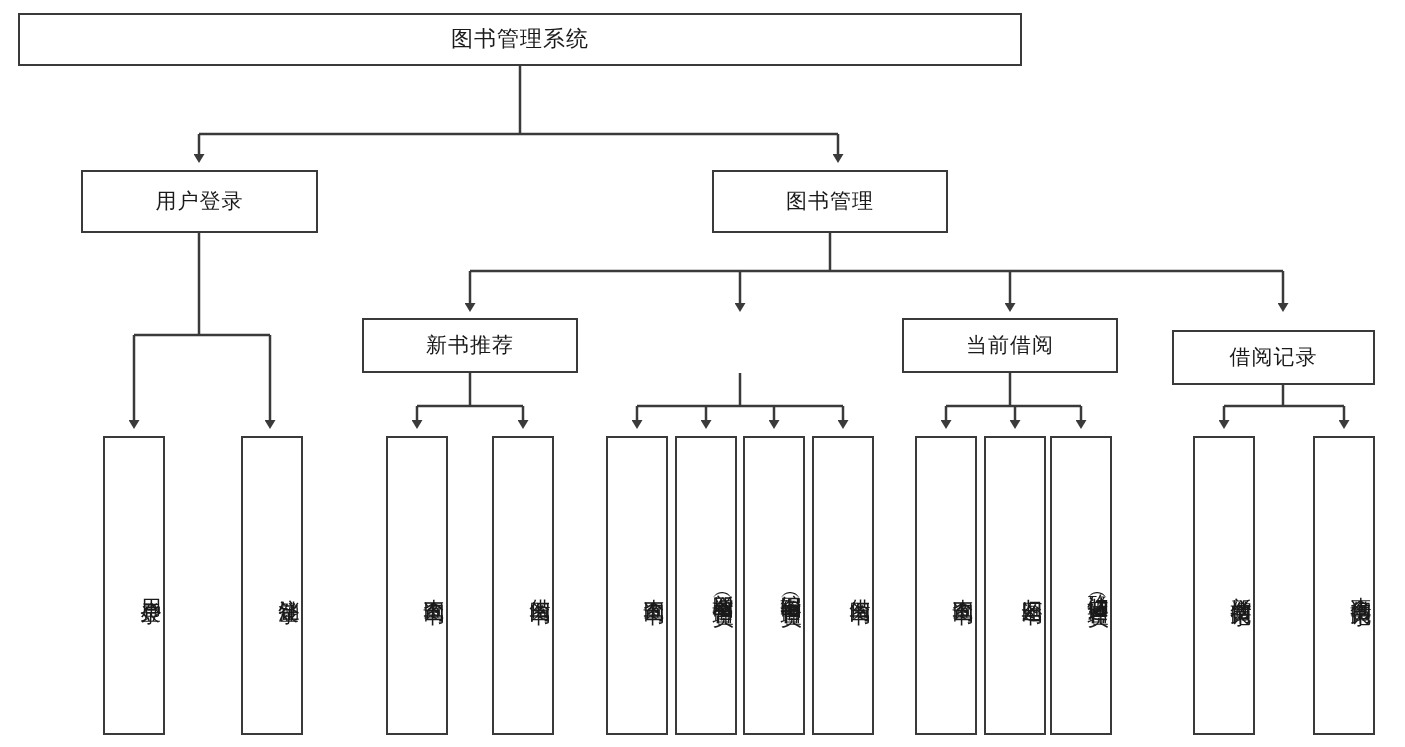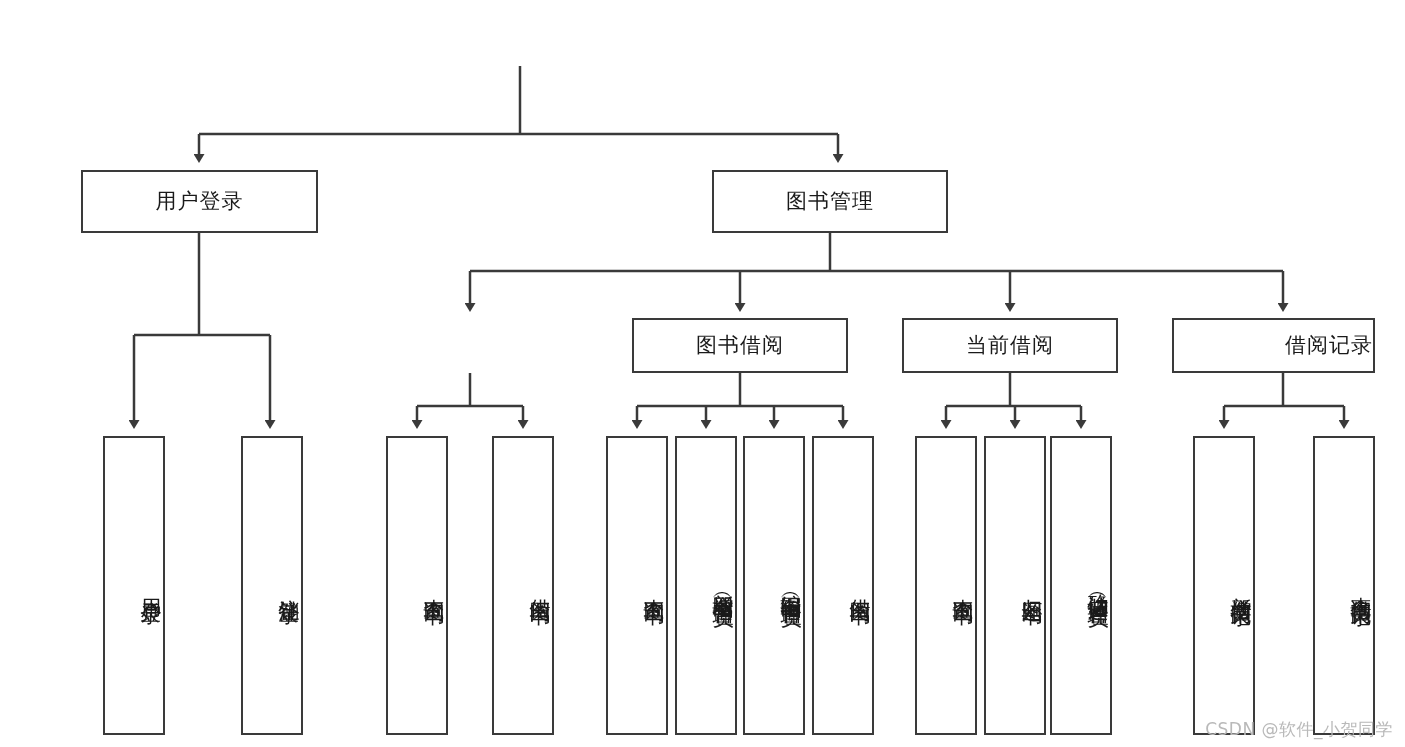--- a/index.html
+++ b/index.html
@@ -120,35 +120,38 @@
       <path d="M1015,406 L1015,422" marker-end="url(#arrow)"></path>
       <path d="M1081,406 L1081,422" marker-end="url(#arrow)"></path>
 
       <path d="M1283,373 L1283,406"></path>
       <path d="M1224,406 L1344,406"></path>
       <path d="M1224,406 L1224,422" marker-end="url(#arrow)"></path>
       <path d="M1344,406 L1344,422" marker-end="url(#arrow)"></path>
     </g>
   </svg>
 
+  <div class="node horiz root" style="left:18px; top:13px; width:1004px; height:53px;">
+    <span>图书管理系统</span>
+  </div>
 
   <div class="node horiz" style="left:81px; top:170px; width:237px; height:63px;">
     <span>用户登录</span>
   </div>
   <div class="node horiz" style="left:712px; top:170px; width:236px; height:63px;align-items:center;">
     <span>图书管理</span>
   </div>
 
-  <div class="node horiz" style="left:632px; top:318px; width:216px; height:55px;">
-    <span>图书借阅</span>
+  <div class="node horiz" style="left:362px; top:318px; width:216px; height:55px;">
+    <span>新书推荐</span>
   </div>
   <div class="node horiz" style="left:902px; top:318px; width:216px; height:55px;text-align:right;">
     <span>当前借阅</span>
   </div>
-  <div class="node horiz" style="left:1172px; top:318px; width:203px; height:55px;justify-content:flex-end;">
+  <div class="node horiz" style="left:1172px; top:330px; width:203px; height:55px;">
     <span>借阅记录</span>
   </div>
 
   <div class="node vert" style="left:103px; top:436px; width:62px; height:299px;">
     <span class="vtext">用户登录</span>
   </div>
   <div class="node vert" style="left:241px; top:436px; width:62px; height:299px;">
     <span class="vtext">注销登录</span>
   </div>
 
@@ -182,15 +185,14 @@
     <span class="vtext">确认归还（管理员）</span>
   </div>
 
   <div class="node vert" style="left:1193px; top:436px; width:62px; height:299px;">
     <span class="vtext">新增借阅记录</span>
   </div>
   <div class="node vert" style="left:1313px; top:436px; width:62px; height:299px;">
     <span class="vtext">查询借阅记录</span>
   </div>
 
-  <div class="watermark">CSDN @软件_小贺同学</div>
 
 </div>
 
 </body></html>

